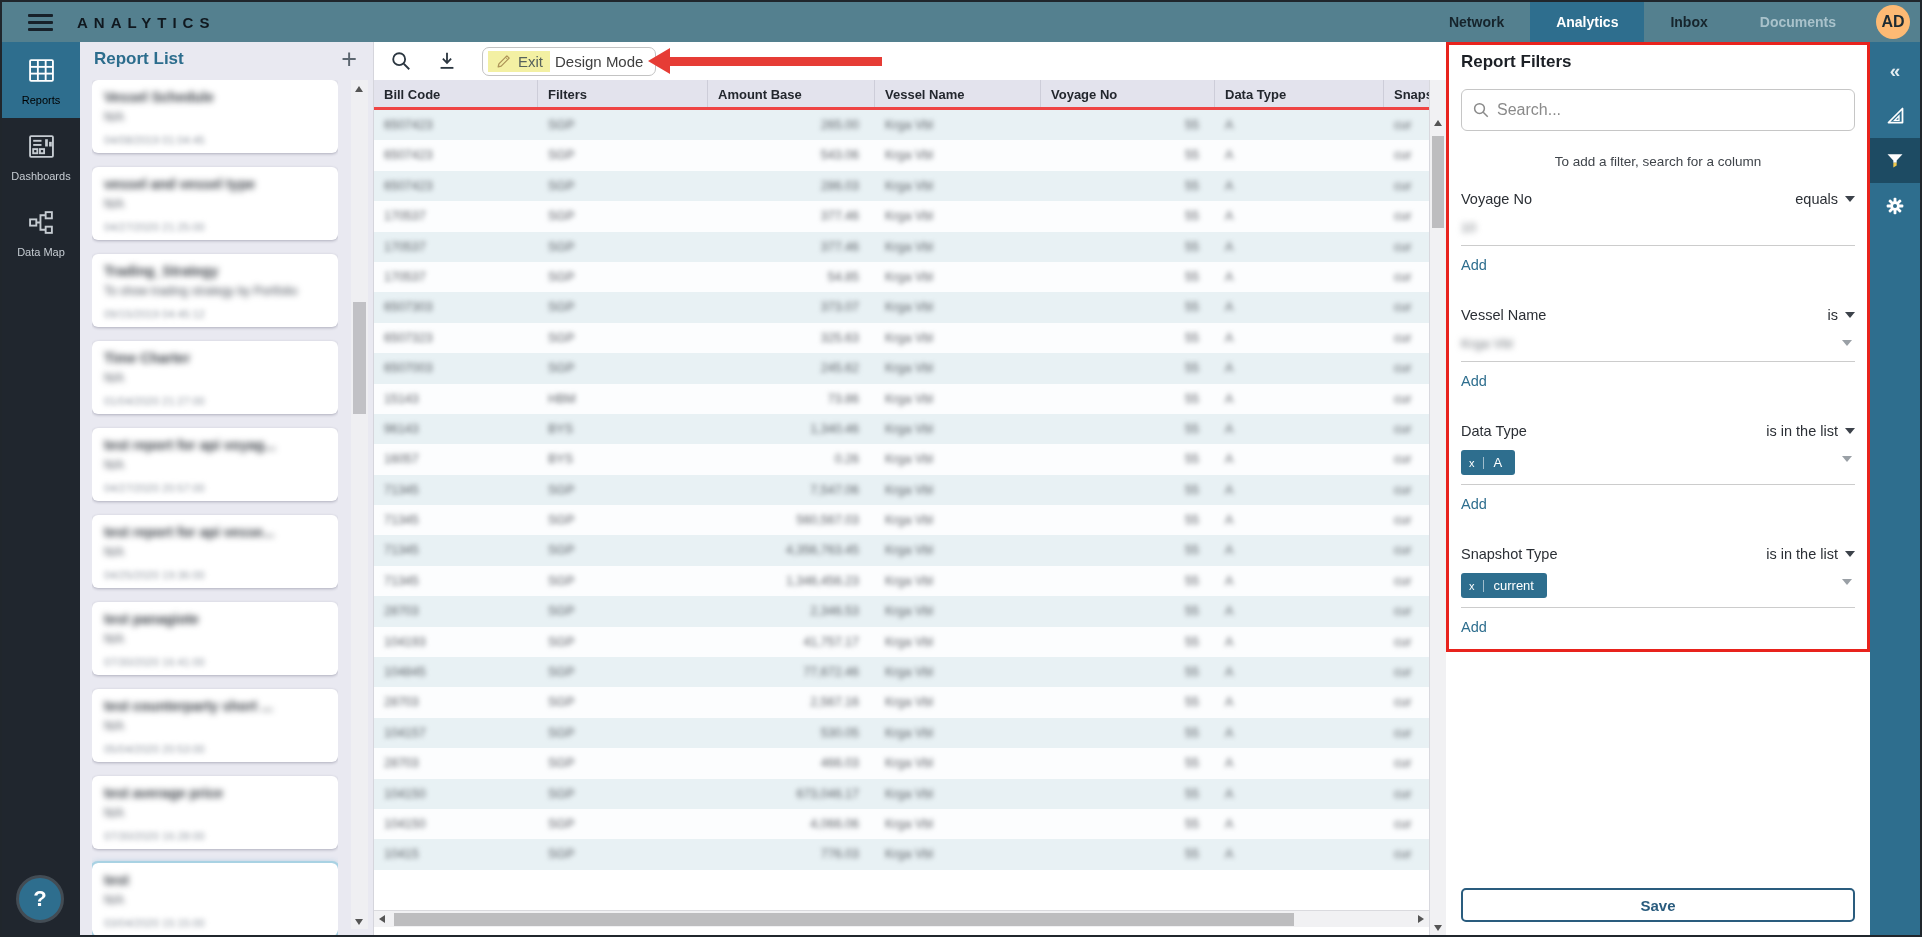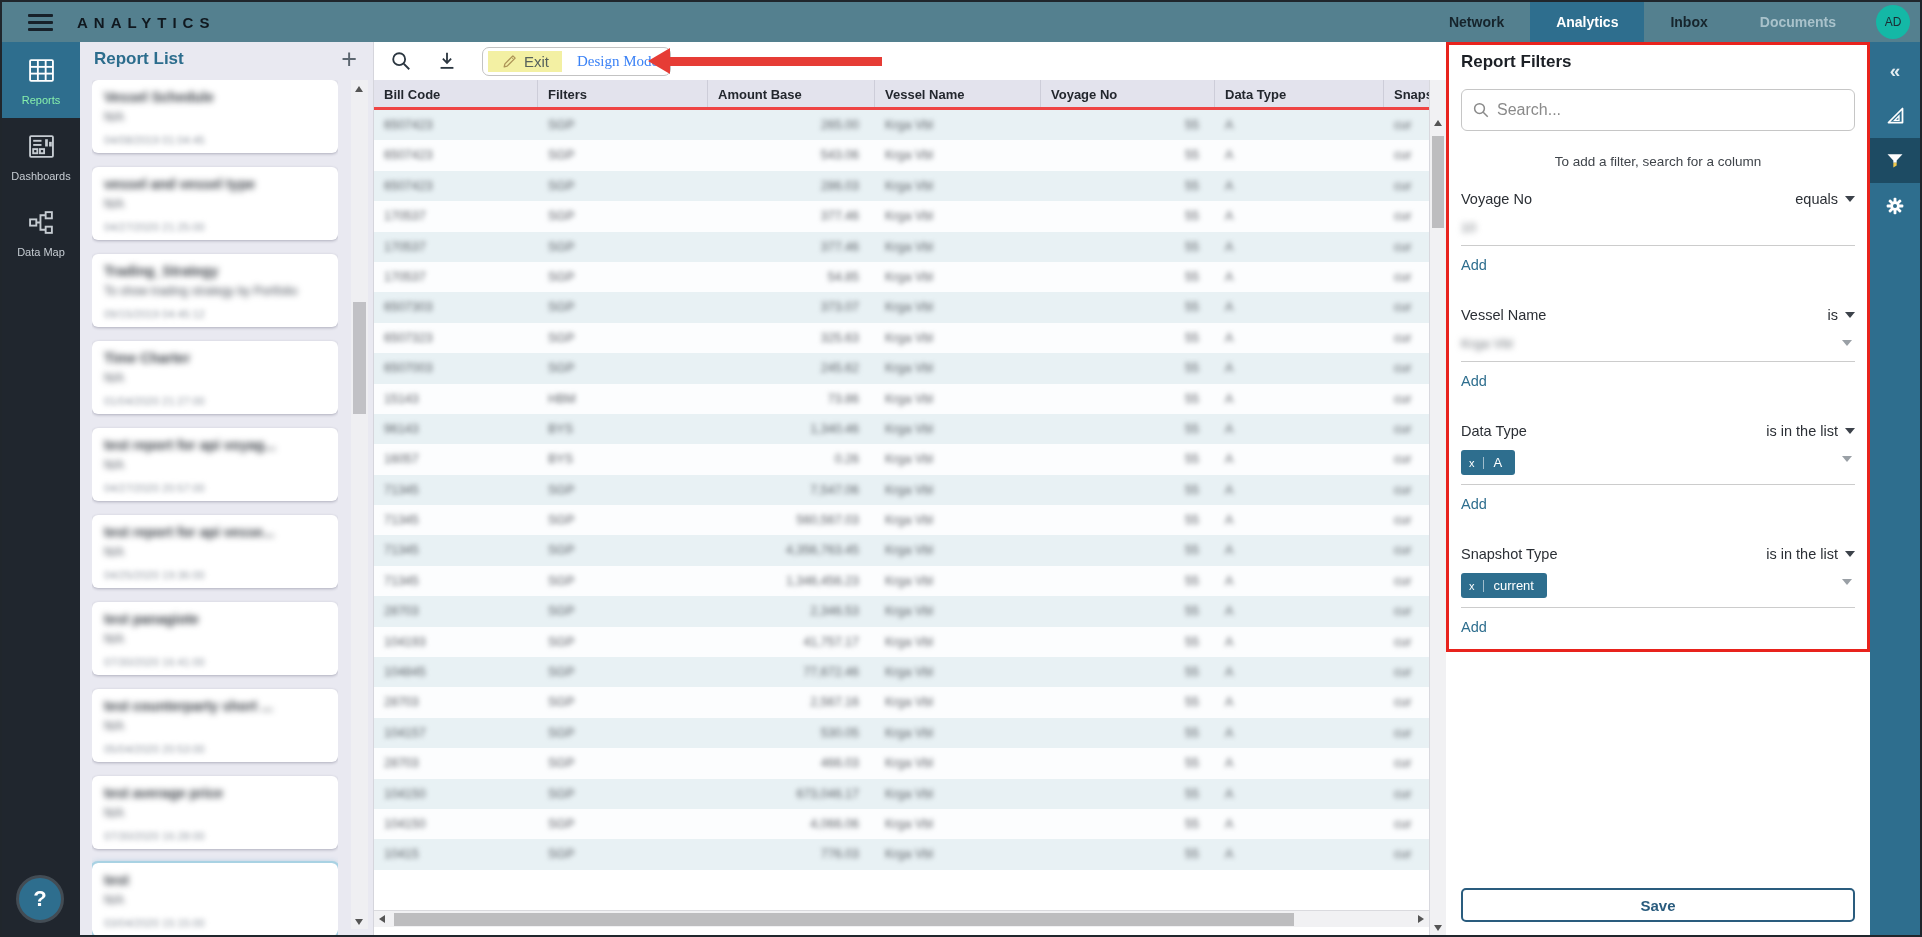--- a/index.html
+++ b/index.html
@@ -11,30 +11,30 @@
   
   .topbar { height:40px; background:#54808f; display:flex; align-items:center; flex:none; }
   .hamburger { margin-left:26px; display:flex; flex-direction:column; gap:4px; cursor:pointer; }
   .hamburger i { display:block; width:25px; height:3px; background:#17212a; border-radius:1px; }
   .logo { margin-left:24px; font-size:15px; font-weight:bold; letter-spacing:6px; color:#10181f; }
   .top-spacer { flex:1; }
   .nav-item { height:40px; line-height:40px; padding:0 26px; font-size:14px; font-weight:bold;
               color:#16242c; cursor:pointer; }
   .nav-item.active { background:#2e6e8e; color:#fff; }
   .nav-item.disabled { color:#a9c2cb; }
-  .avatar { width:34px; height:34px; border-radius:50%; background:#14b8a6; color:#1c2b33;
-            font-weight:normal; font-size:12px; display:flex; align-items:center; justify-content:center;
+  .avatar { width:34px; height:34px; border-radius:50%; background:#fdba74; color:#1c2b33;
+            font-weight:bold; font-size:16px; display:flex; align-items:center; justify-content:center;
             margin:0 10px 0 14px; flex:none; }
 
   .body { flex:1; display:flex; min-height:0; }
 
   
   .left-rail { width:78px; background:#20262e; position:relative; flex:none; }
   .rail-item { text-align:center; padding:16px 0 12px; color:#c6ccd2; cursor:pointer; }
-  .rail-item.active { background:#2e6e8e; color:#86efac; }
+  .rail-item.active { background:#2e6e8e; color:#000000; }
   .rail-item .lbl { font-size:11px; margin-top:7px; }
   .help-btn { position:absolute; left:14px; bottom:12px; width:48px; height:48px; border-radius:50%;
               background:#2e6e8e; border:3px solid #434c54; color:#fff; font-weight:bold; font-size:22px;
               display:flex; align-items:center; justify-content:center; cursor:pointer; }
 
   
   .report-panel { width:294px; background:#e9e9f1; border-right:1px solid #d5d5dc; position:relative; flex:none; }
   .rp-header { height:34px; display:flex; align-items:center; padding:0 10px 0 14px; }
   .rp-title { flex:1; font-size:17px; font-weight:bold; color:#2c6d8d; }
   .rp-add { font-size:27px; font-weight:300; color:#5c6670; line-height:22px; cursor:pointer; padding:0 6px; }
@@ -50,22 +50,22 @@
   .rp-thumb { position:absolute; left:2px; right:2px; top:222px; height:112px; background:#c1c1c5; }
 
   
   .main { flex:1; background:#fff; display:flex; flex-direction:column; min-width:0; position:relative; }
   .main-title { font-size:15px; font-weight:bold; color:#14181d; margin:9px 0 8px 16px; }
   .tool-row { height:38px; display:flex; align-items:center; padding-left:16px; position:relative; flex:none; }
   .icon-btn { cursor:pointer; display:flex; align-items:center; justify-content:center; }
   .icon-btn + .icon-btn { margin-left:24px; }
   .exit-btn { margin-left:24px; display:flex; align-items:center; background:#fff;
               border:1px solid #c3c3c3; border-radius:7px; padding:3px 12px 3px 5px; cursor:pointer; font-size:15px; }
-  .exit-hl { background:#f3f0a3; display:flex; align-items:center; gap:6px; padding:2px 13px; color:#57625c; }
-  .exit-rest { color:#3b82f6; margin-left:15px;font-family:Liberation Serif, serif; }
+  .exit-hl { background:#f3f0a3; display:flex; align-items:center; gap:6px; padding:2px 7px; color:#57625c; }
+  .exit-rest { color:#404040; margin-left:5px; }
   .annot-arrow { position:absolute; left:276px; top:19px; width:232px; height:0; pointer-events:none; }
   .annot-arrow .shaft { position:absolute; left:14px; right:0; top:-4px; height:9px; background:#e63c35; }
   .annot-arrow .head { position:absolute; left:-2px; top:-13px; width:0; height:0;
        border-top:13px solid transparent; border-bottom:13px solid transparent; border-right:22px solid #e63c35; }
   .banner { background:#dee1eb; text-align:center; font-style:italic; font-size:14.5px; color:#22262e;
             padding:3px 0 4px; margin-top:4px; flex:none; }
 
   .table-zone { flex:1; display:flex; min-height:0; }
   .table-col { flex:1; display:flex; flex-direction:column; min-width:0; }
   .thead { display:flex; background:#e3e3ed; height:30px; border-bottom:3px solid #ef4444; flex:none; }

